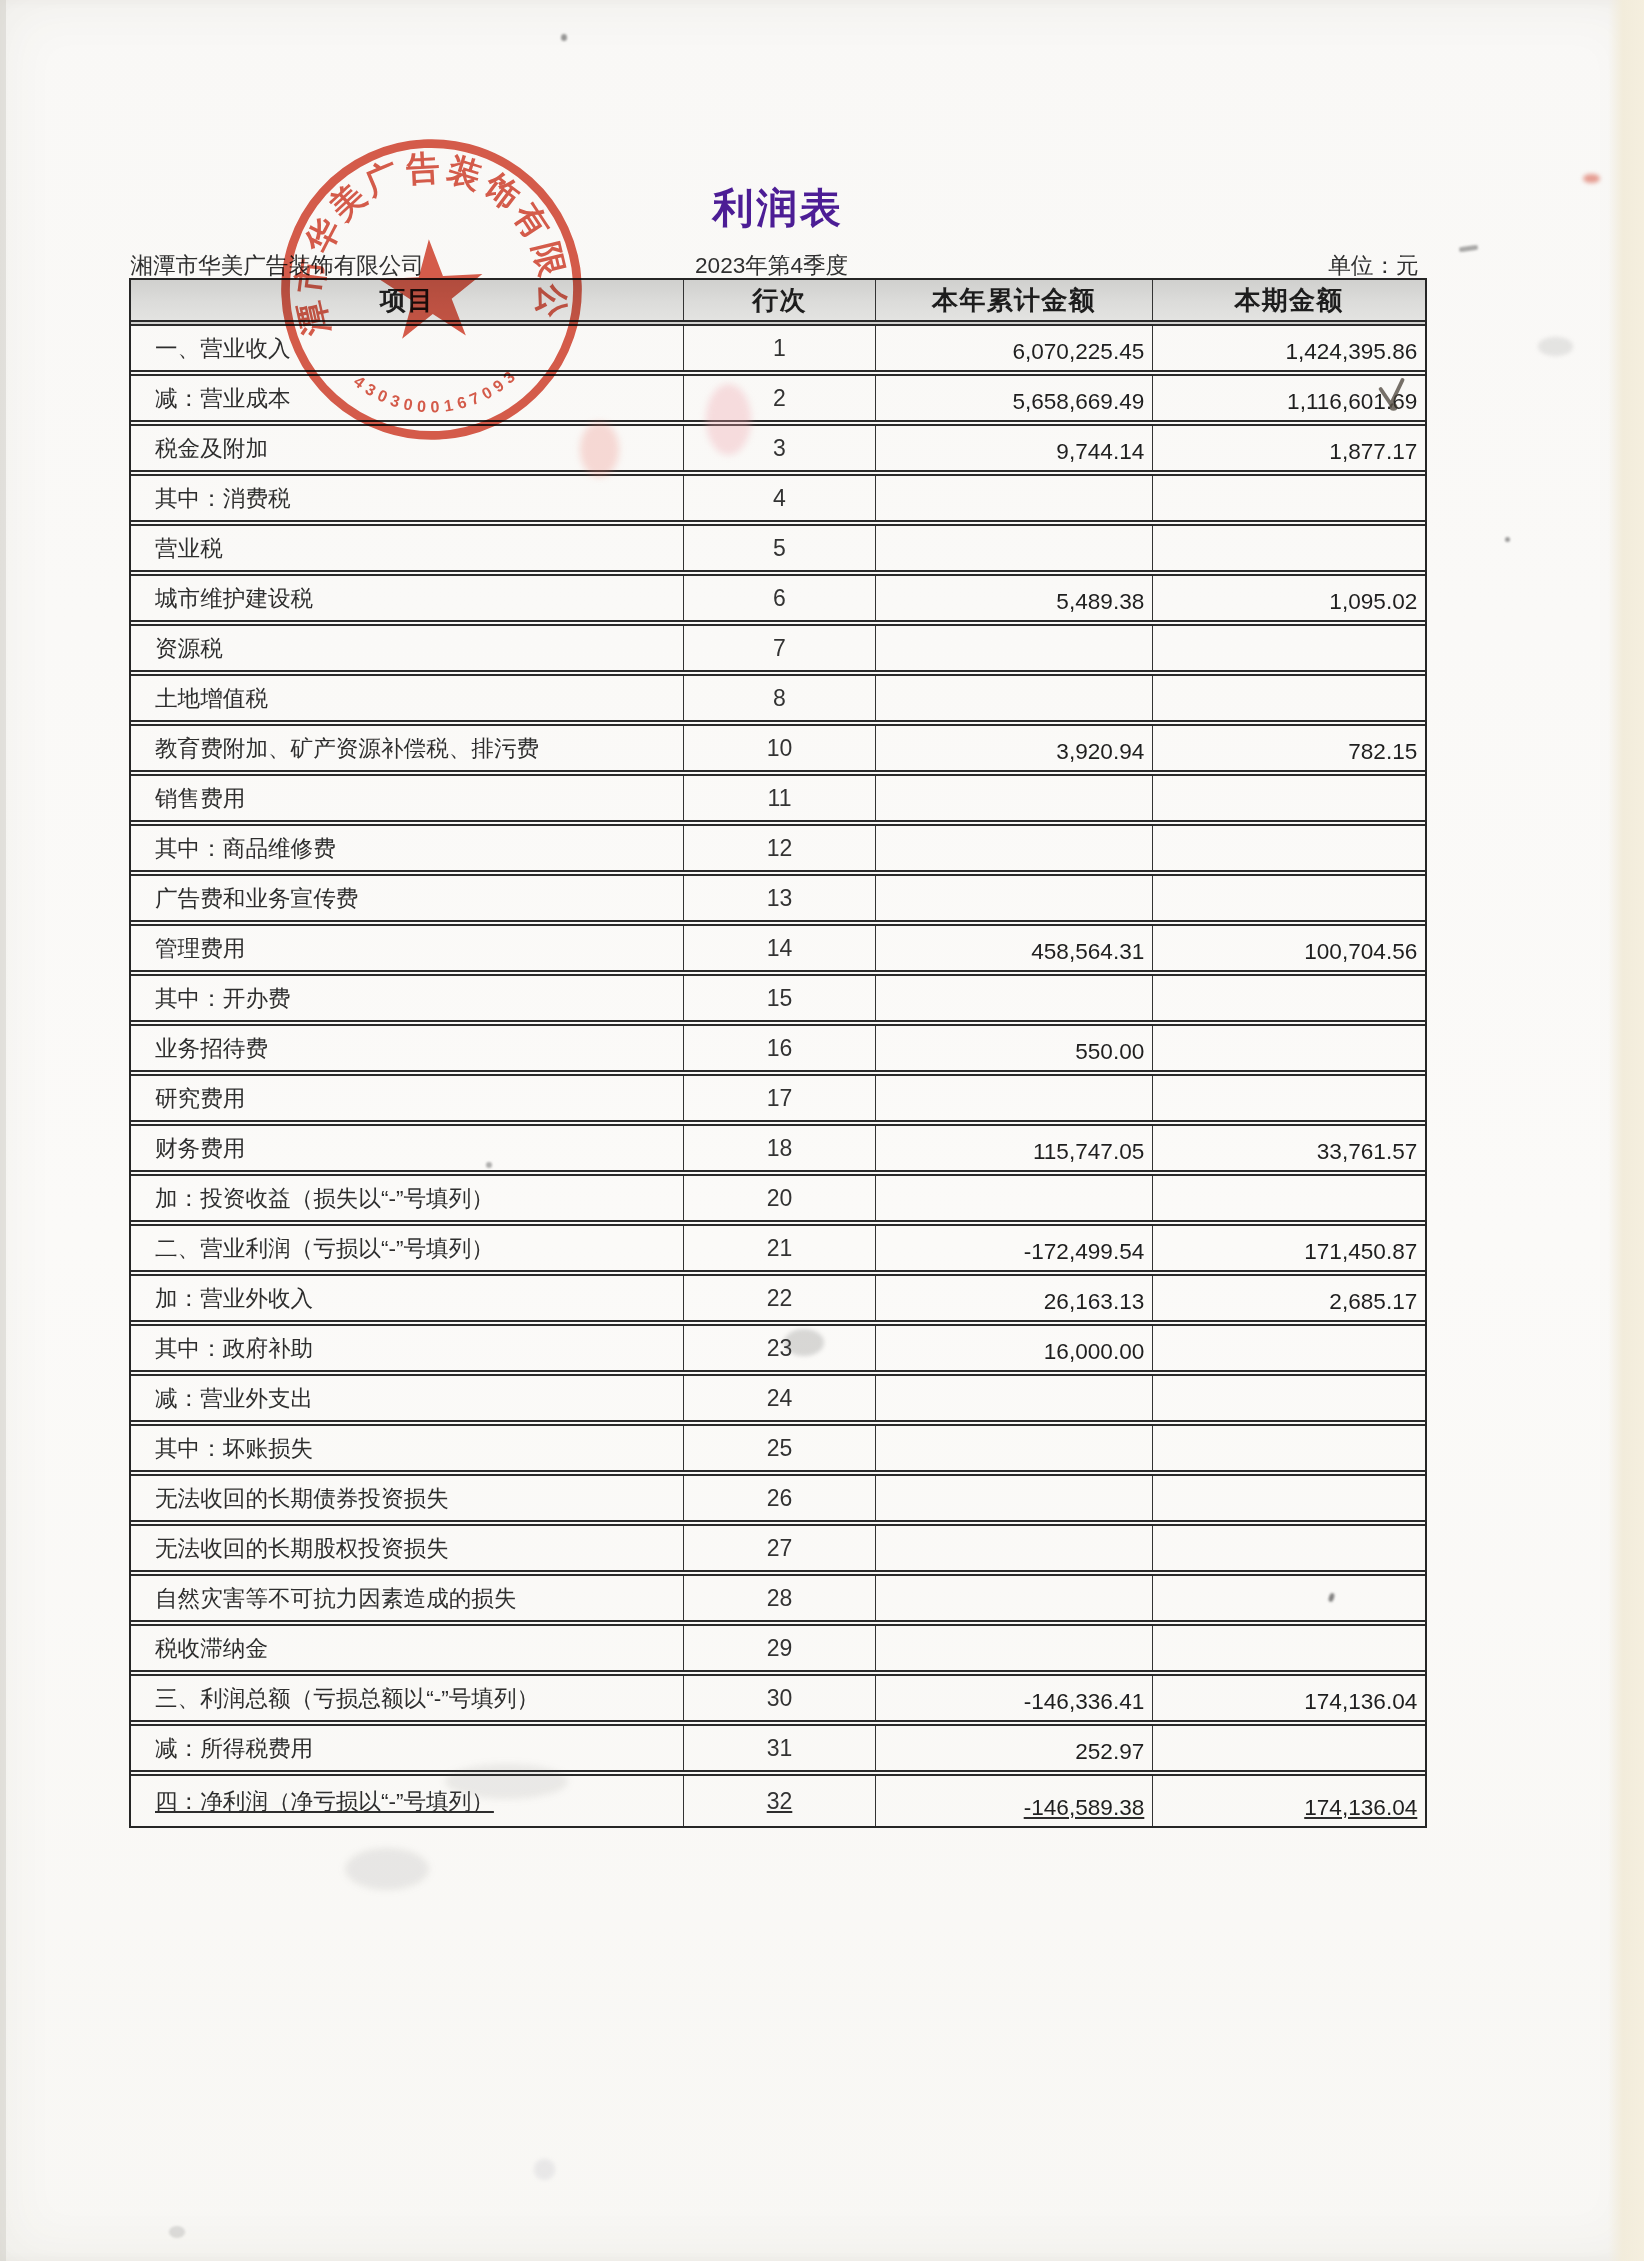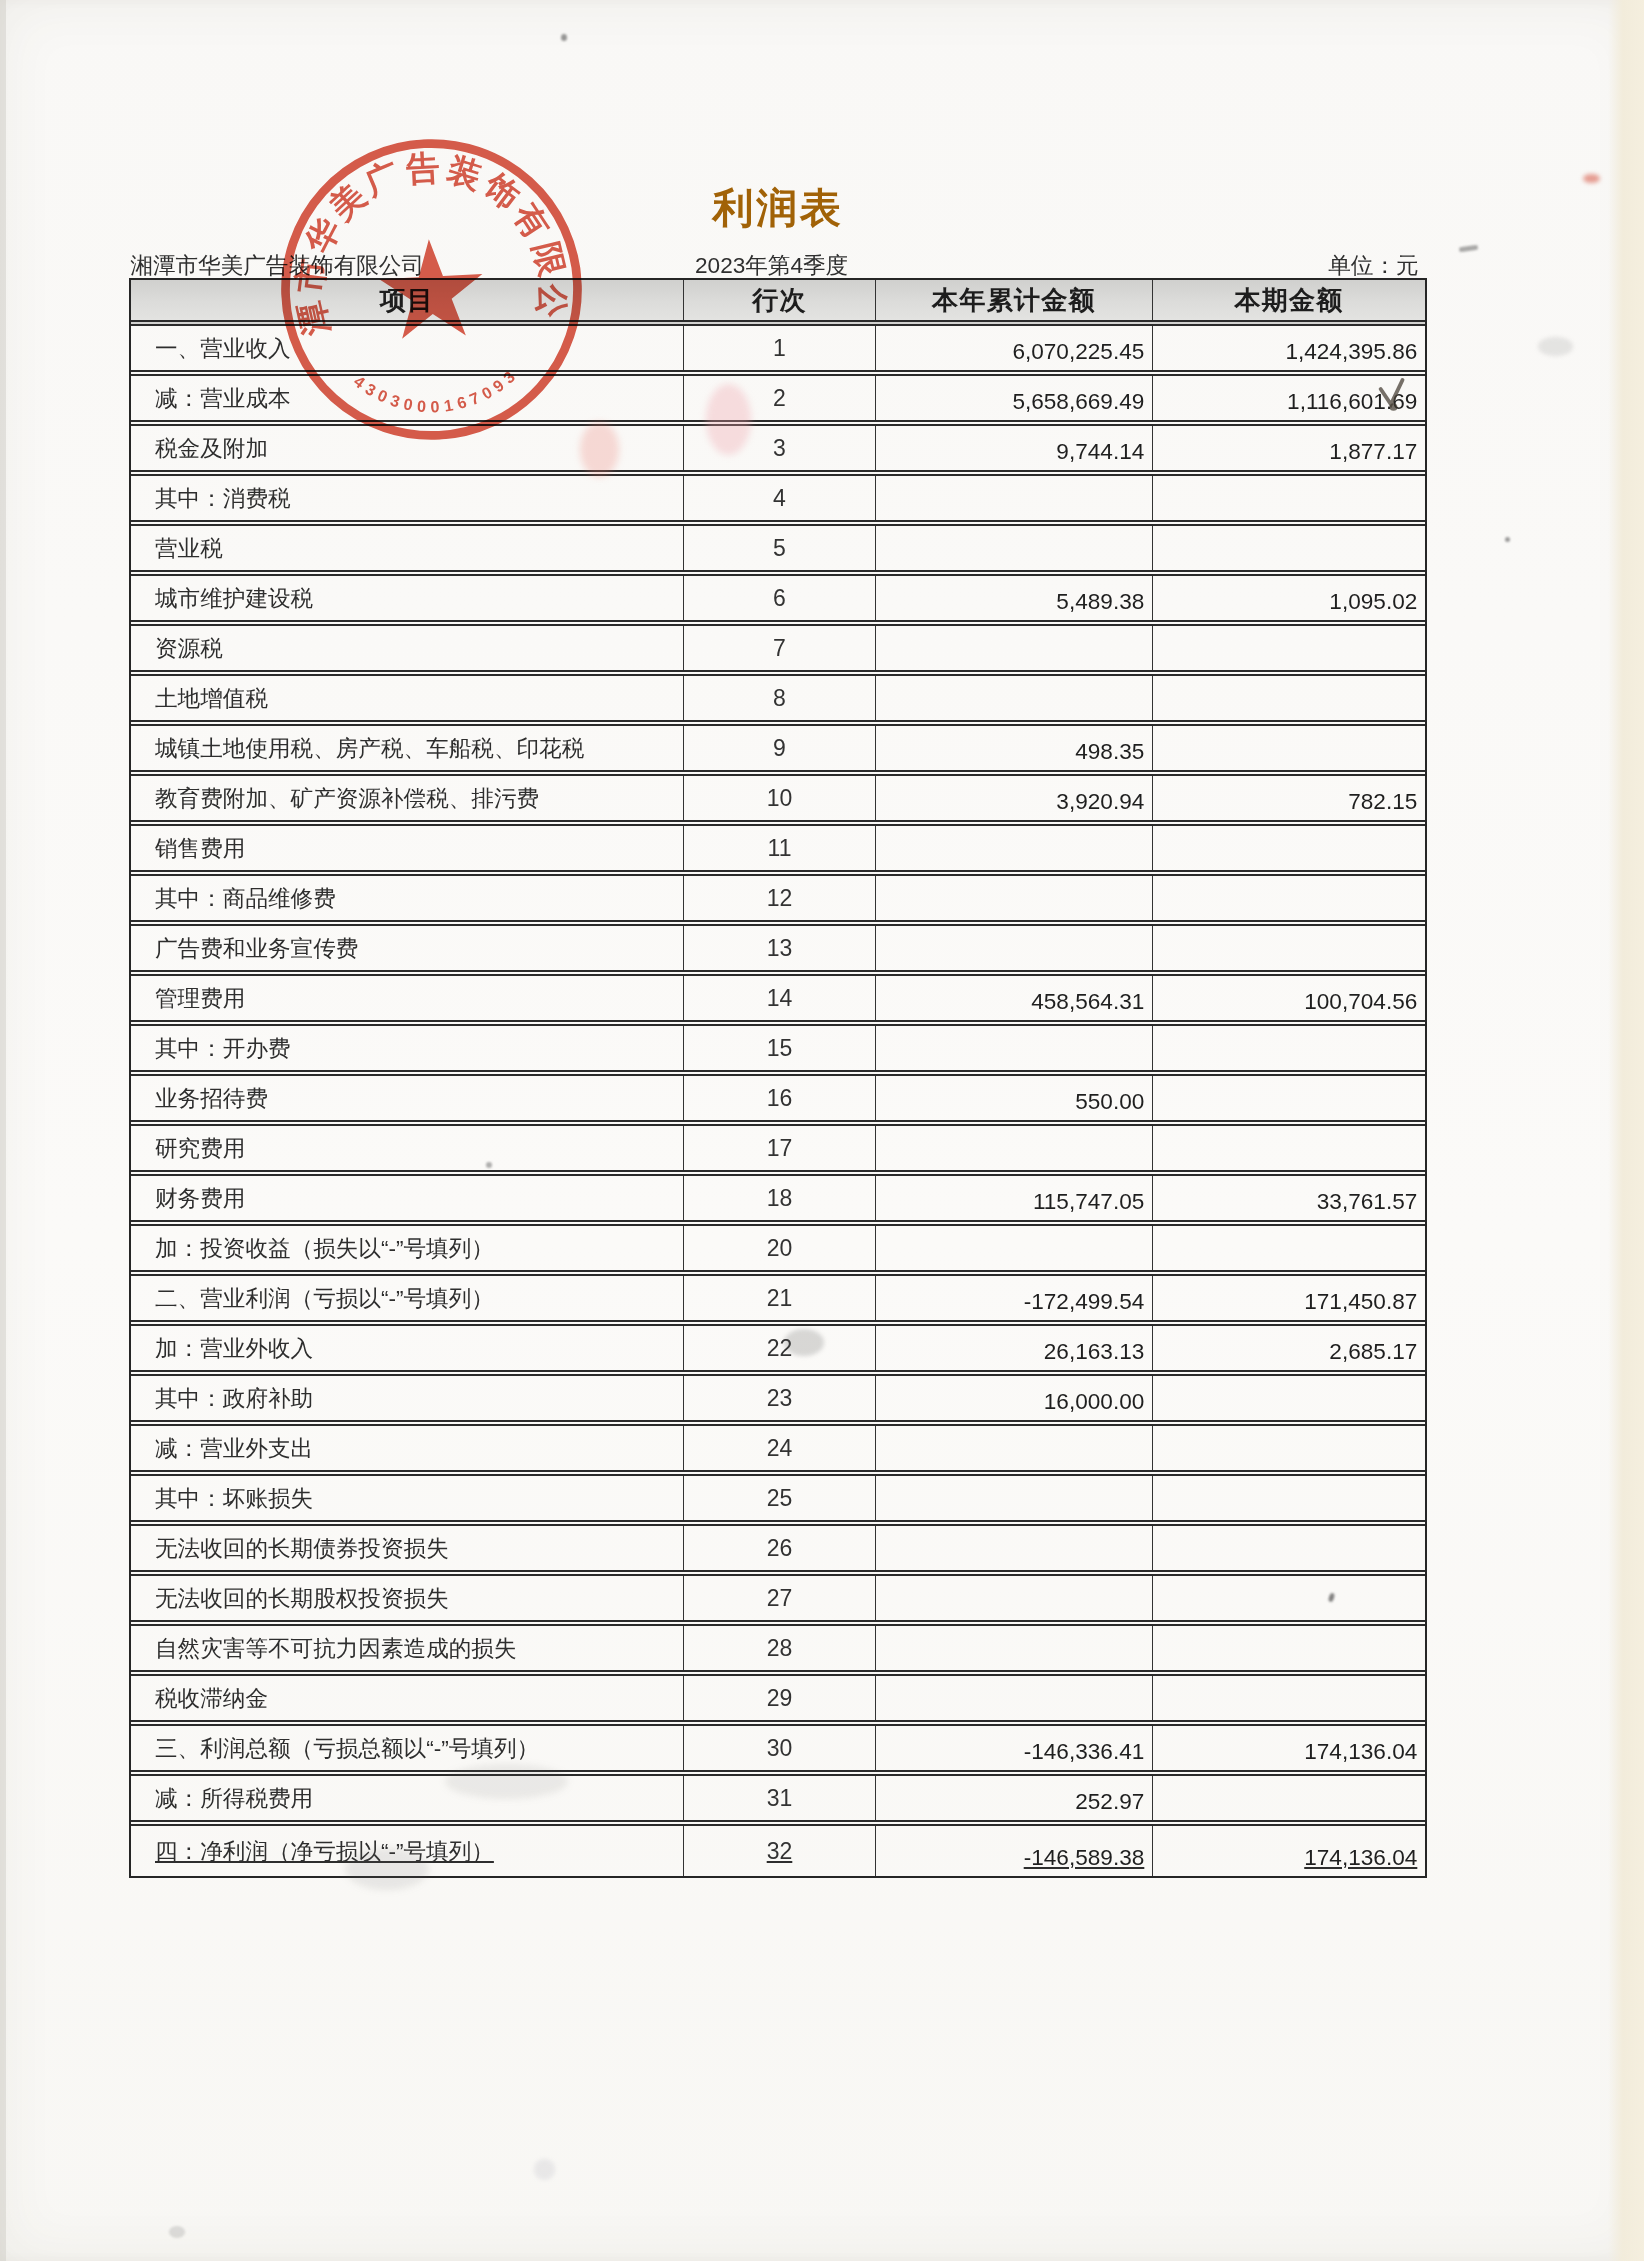--- a/index.html
+++ b/index.html
@@ -10,21 +10,21 @@
     color:#2d2d2d;
   }
   .vignette{position:absolute;inset:0;pointer-events:none;
     box-shadow:inset 0 0 58px rgba(90,80,60,.07), inset -2.6px 0 11.6px rgba(120,110,90,.06);}
   .edge-band{position:absolute;top:0;right:0;width:37px;height:2261px;
     background:linear-gradient(90deg, rgba(243,237,219,0) 0%, #f2ecdb 40%, #f5efdf 100%);}
   .edge-left{position:absolute;top:0;left:0;width:5.8px;height:2261px;background:rgba(205,202,195,.45);}
 
   .doc-title{
     position:absolute;left:129px;top:181px;width:1298px;text-align:center;
-    font-size:41px;font-weight:700;color:#a16207;letter-spacing:2.6px;
+    font-size:41px;font-weight:700;color:#4c1d95;letter-spacing:2.6px;
   }
   .info-line{position:absolute;left:129px;top:250px;width:1298px;height:31px;font-size:22.6px;color:#2f2f2f;}
   .info-company{position:absolute;left:1.3px;top:0;}
   .info-period{position:absolute;left:566px;top:0;}
   .info-unit{position:absolute;right:8.4px;top:0;}
 
   .table{
     position:absolute;left:129px;top:278px;width:1298px;
     border:2.6px solid #262626;box-sizing:border-box;background:transparent;
   }
@@ -128,26 +128,20 @@
     <div class="c amt w-cur last"></div>
   </div>
 
   <div class="t-row">
     <div class="c label w-item">土地增值税</div>
     <div class="c line w-line">8</div>
     <div class="c amt w-ytd"></div>
     <div class="c amt w-cur last"></div>
   </div>
 
-  <div class="t-row">
-    <div class="c label w-item">城镇土地使用税、房产税、车船税、印花税</div>
-    <div class="c line w-line">9</div>
-    <div class="c amt w-ytd">498.35</div>
-    <div class="c amt w-cur last"></div>
-  </div>
 
   <div class="t-row">
     <div class="c label w-item">教育费附加、矿产资源补偿税、排污费</div>
     <div class="c line w-line">10</div>
     <div class="c amt w-ytd">3,920.94</div>
     <div class="c amt w-cur last">782.15</div>
   </div>
 
   <div class="t-row">
     <div class="c label w-item">销售费用</div>

